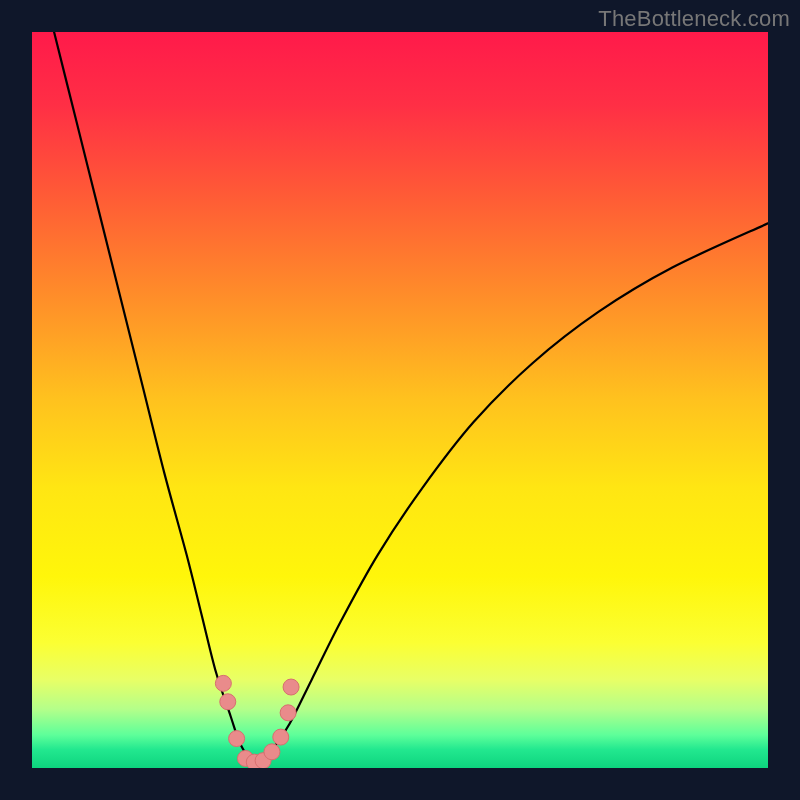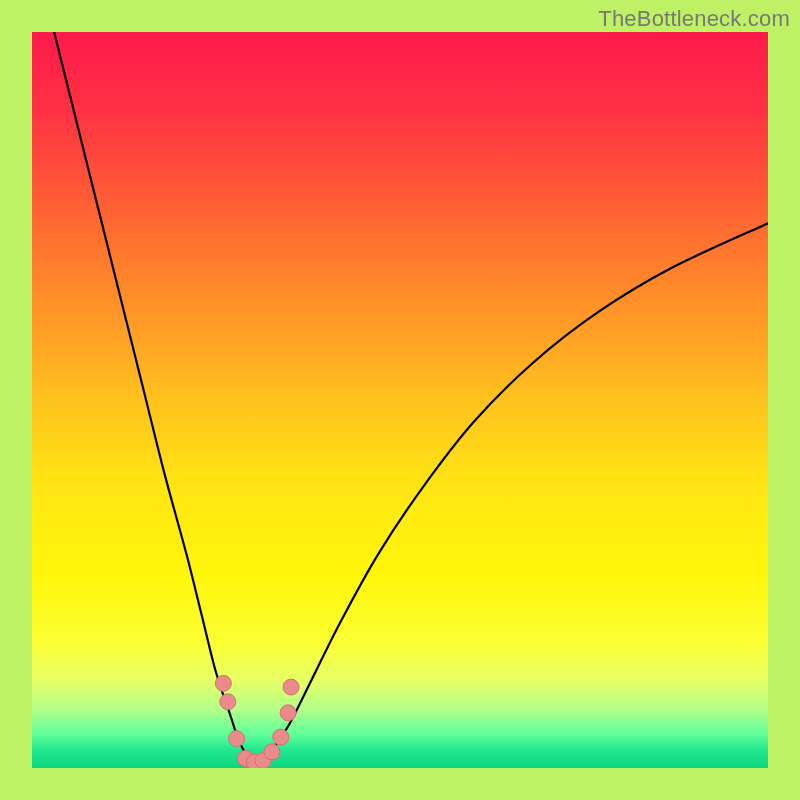--- a/index.html
+++ b/index.html
@@ -8,21 +8,21 @@
     height: 800px;
     overflow: hidden;
     background: #000;
     font-family: Arial, Helvetica, sans-serif;
   }
   .frame {
     position: absolute;
     top: 0; left: 0;
     width: 800px;
     height: 800px;
-    background: #bef264;
+    background: #0f172a;
   }
   .plot {
     position: absolute;
     top: 32px;
     left: 32px;
     width: 736px;
     height: 736px;
     overflow: hidden;
   }
   .bg {

